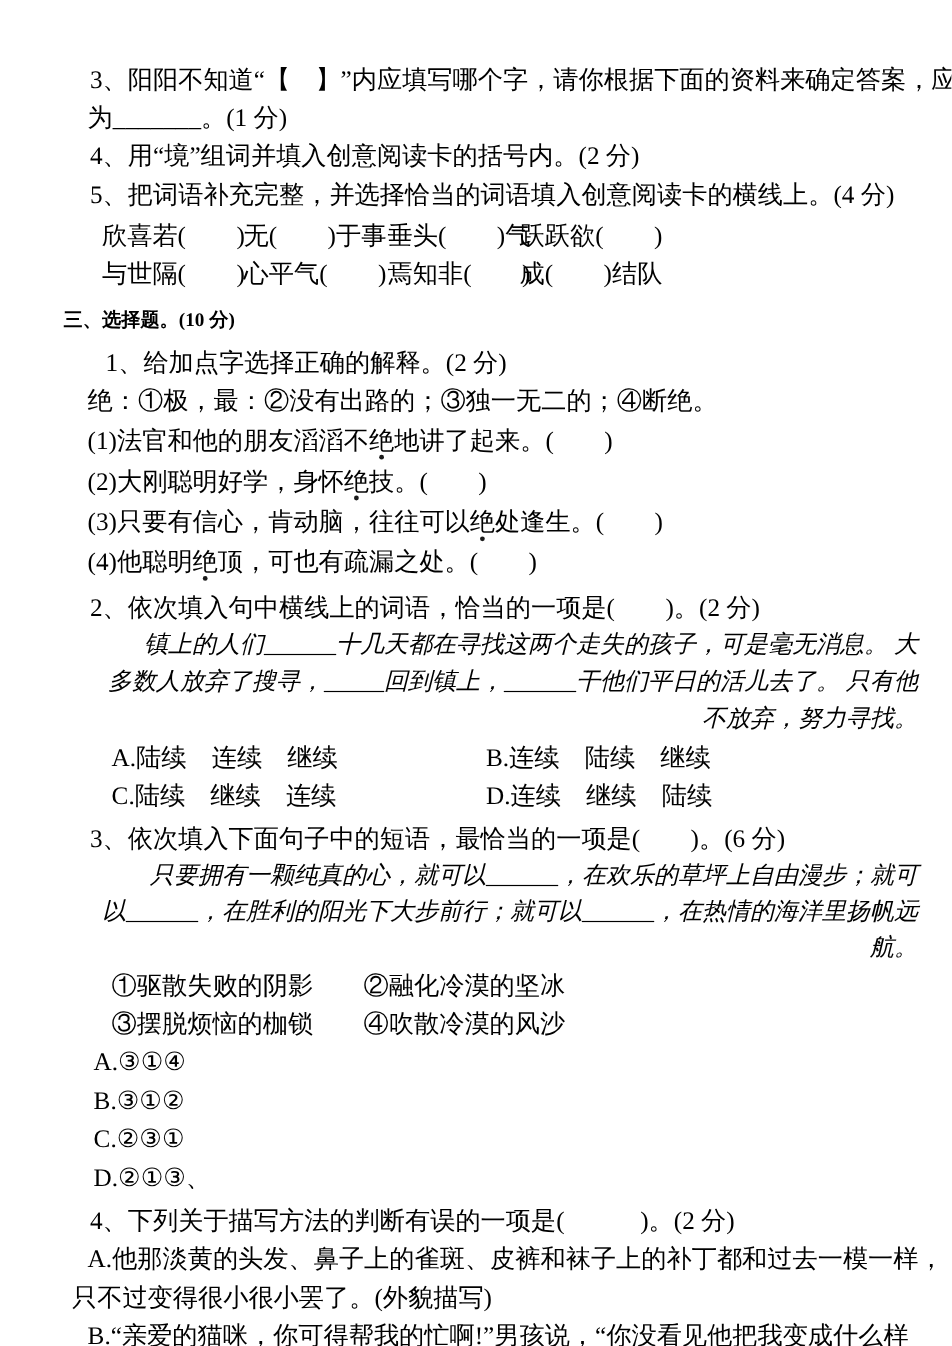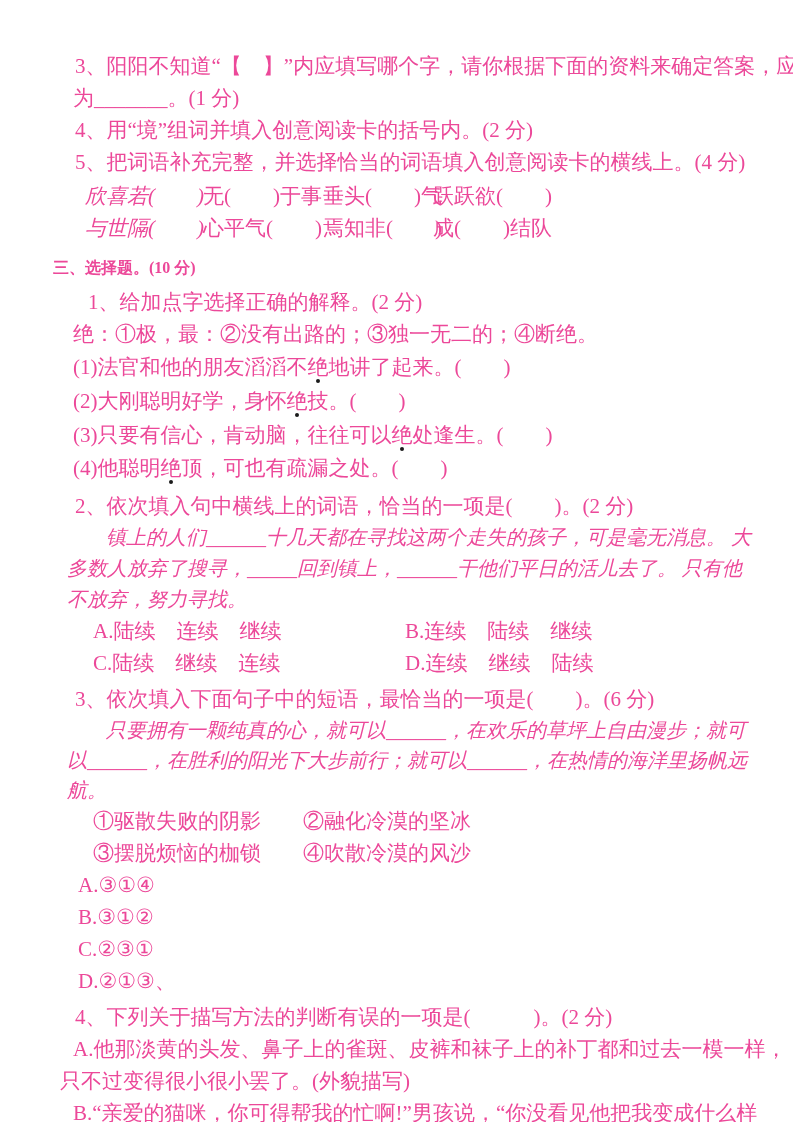--- a/index.html
+++ b/index.html
@@ -1,60 +1,60 @@
 <!DOCTYPE html>
 <html><head>
 <meta charset="utf-8">
 <style>
   html, body { margin: 0; padding: 0; background: #ffffff; }
   .page {
     position: relative;
     width: 793px; height: 1122px;
     box-sizing: border-box;
     background: #ffffff;
-    color: #ec4899;
+    color: #000000;
     font-family: "Liberation Serif", "DejaVu Serif", serif;
     font-size: 21px;
     line-height: 32px;
     padding: 50px 28px 0 53px;
     overflow: hidden;
   }
   .line { margin-left: 20px; white-space: nowrap; }
   .qline { margin-left: 22px; white-space: nowrap; }
   .q1head { margin-left: 35px; }
   .section-title {
     font-weight: 700;
     font-size: 16px;
     line-height: 36px;
     margin: 6px 0 0 0;
     white-space: nowrap;
   }
   
   .idiom-row { display: flex; margin-left: 32px; white-space: nowrap; }
-  .idiom-row .cell:nth-child(1) { width: 118px; font-style: italic; }
+  .idiom-row .cell:nth-child(1) { width: 118px; }
   .idiom-row .cell:nth-child(2) { width: 120px; }
   .idiom-row .cell:nth-child(3) { width: 110px; }
   .idiom-row-1 { margin-top: 2px; }
   
   .em-dot { position: relative; }
   .em-dot::after {
     content: "";
     position: absolute;
     left: 50%; margin-left: -2px;
     bottom: -4px;
     width: 4px; height: 4px;
     border-radius: 50%;
     background: #1b1b1b;
   }
   .item1 { margin-top: 1px; }
   .item2, .item3 { margin-top: 2px; }
   .item4 { margin-top: 1px; }
   
   .passage { margin-left: 14px; font-style: italic; font-size: 20px; }
-  .passage .pline { line-height: 31px; white-space: nowrap; }
+  .passage .pline { line-height: 31px; white-space: nowrap; text-align: right; }
   .passage .indent { text-indent: 39px; }
   .passage-tight .pline { line-height: 30px; }
   .q2head { margin-top: 6px; }
   .q3head { margin-top: 4px; }
   
   .opt2col { display: flex; margin-left: 40px; white-space: nowrap; }
   .opt2col .cell:first-child { width: 312px; font-family: Liberation Serif, serif; }
   
   .phrase2col { display: flex; margin-left: 40px; white-space: nowrap; }
   .phrase2col .cell:first-child { width: 210px; }

